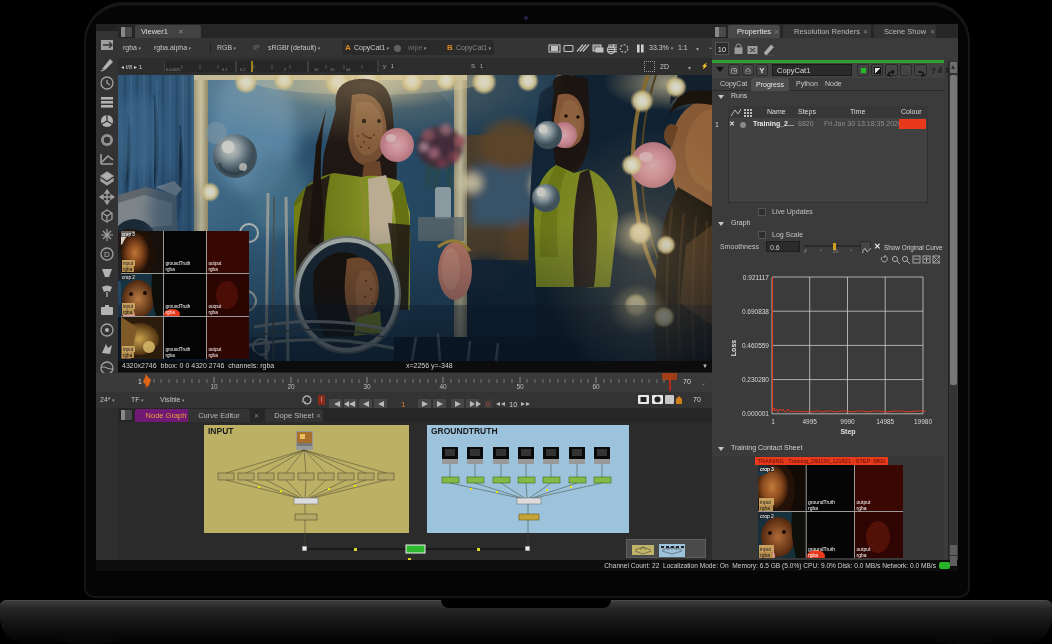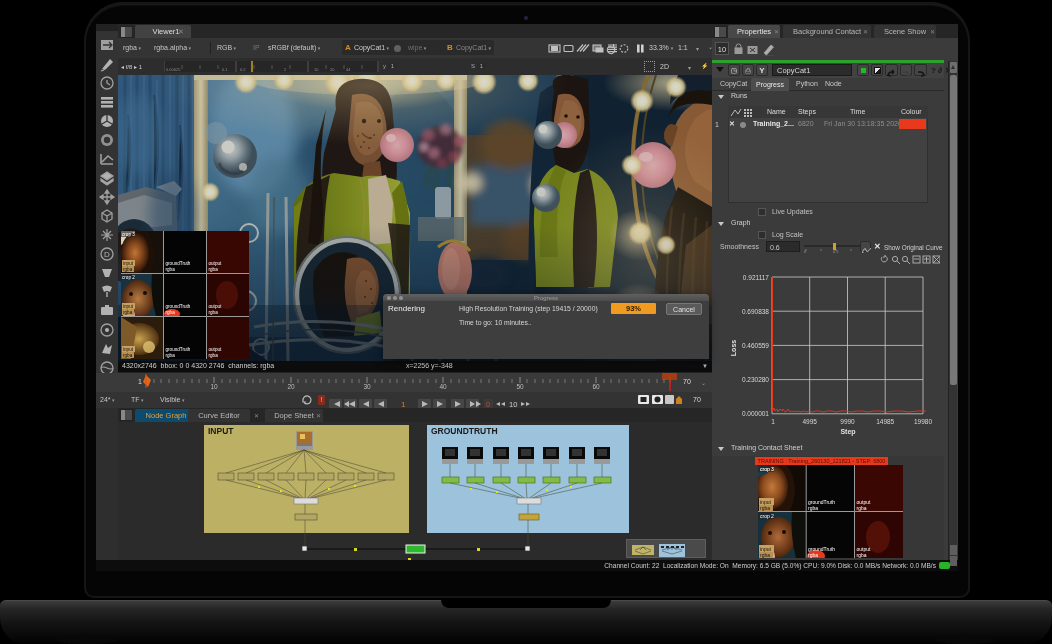--- a/index.html
+++ b/index.html
@@ -114,21 +114,21 @@
 <g transform="translate(11,356)">
               <circle r="6"></circle>
               <circle cx="0" cy="-2" r="2" fill="#bdbdbd" stroke="none"></circle>
               <path d="M-4 4 Q0 0 4 4" fill="#bdbdbd" stroke="none"></path>
             </g>
 </g>
 </svg>
     </div>
     <div class="abs" id="vtabs">
       <div class="abs" style="left:2px;top:2px;width:13px;height:12px;background:linear-gradient(90deg,#888 40%,#4a4a4a 40%);border:1px solid #222"></div>
-      <div class="abs tab" style="left:17px;width:56px;background:#424242;color:#dedede;text-align:center;padding-left:6px">Viewer1</div>
+      <div class="abs tab" style="left:17px;width:66px;background:#424242;color:#dedede;text-align:left;padding-left:6px">Viewer1</div>
       <div class="abs" style="left:60px;top:4px;font-size:7px;color:#888">✕</div>
     </div>
     <div class="abs" id="vctl">
       <div class="dd" style="left:5px;top:6px">rgba</div>
       <div class="dd" style="left:36px;top:6px">rgba.alpha</div>
       <div class="abs" style="left:92px;top:4px;width:1px;height:12px;background:#222"></div>
       <div class="dd" style="left:99px;top:6px">RGB</div>
       <div class="abs t7" style="left:135px;top:6px;color:#777">IP</div>
       <div class="dd" style="left:150px;top:6px">sRGBf (default)</div>
       <div class="abs" style="left:224px;top:2px;width:152px;height:15px;background:#2a2a2a;border-radius:2px"></div>
@@ -552,21 +552,21 @@
             <circle cx="19.5" cy="4.5" r="3" fill="#222"></circle>
             <rect x="27" y="0" width="9" height="9" rx="1" fill="#c8c8c8"></rect>
             <path d="M38 8 v-4 l3 -3 3 3 v4 z" fill="#d08018"></path>
             <rect x="38" y="6" width="6" height="3" fill="#d08018"></rect>
           </g>
         </svg>
       <div class="abs t7" style="left:597px;top:4px;color:#ddd">70</div>
     </div>
     <div class="abs" id="btabs">
       <div class="abs" style="left:2px;top:1px;width:13px;height:12px;background:linear-gradient(90deg,#888 40%,#4a4a4a 40%);border:1px solid #222"></div>
-      <div class="abs tab sel" style="left:17px;width:62px;background:#0c4a6e;color:#e8a03c">Node Graph</div>
+      <div class="abs tab sel" style="left:17px;width:62px;background:#701a75;color:#e8a03c">Node Graph</div>
       <div class="abs" style="left:73px;top:4px;font-size:6px;color:#7a4a20">✕</div>
       <div class="abs tab" style="left:70px;width:62px">Curve Editor</div>
       <div class="abs" style="left:136px;top:4px;font-size:6px;color:#888">✕</div>
       <div class="abs tab" style="left:147px;width:58px">Dope Sheet</div>
       <div class="abs" style="left:198px;top:4px;font-size:6px;color:#888">✕</div>
     </div>
     <div class="abs" id="canvas"></div>
     <div class="abs" id="ngraph">
       <svg width="594" height="138" viewBox="0 0 594 138" xmlns="http://www.w3.org/2000/svg">
         <rect x="86" y="3" width="205" height="108" fill="#bcb065"></rect>
@@ -684,21 +684,21 @@
             </g>
           </svg>
       </div>
     </div>
     <div class="abs" id="rpanel">
 
       <div class="abs" style="left:0;top:0;width:246px;height:14px;background:#262626"></div>
       <div class="abs" style="left:2px;top:2px;width:13px;height:12px;background:linear-gradient(90deg,#888 40%,#4a4a4a 40%);border:1px solid #222"></div>
       <div class="abs tab sel" style="left:16px;width:52px">Properties</div>
       <div class="abs" style="left:62px;top:4px;font-size:6px;color:#888">✕</div>
-      <div class="abs tab" style="left:71px;width:88px">Background Contact</div>
+      <div class="abs tab" style="left:71px;width:88px">Resolution Renders</div>
       <div class="abs" style="left:151px;top:4px;font-size:6px;color:#888">✕</div>
       <div class="abs tab" style="left:162px;width:62px">Scene Show</div>
       <div class="abs" style="left:218px;top:4px;font-size:6px;color:#888">✕</div>
 
       <div class="abs" style="left:0;top:14px;width:246px;height:21px;background:#3b3b3b"></div>
       <div class="abs" style="left:3px;top:18px;width:14px;height:13px;background:#2c2c2c;border:1px solid #555;color:#ddd;font-size:7.5px;text-align:center;line-height:13px">10</div>
       <svg class="abs" style="left:21px;top:19px" width="60" height="13">
           <g fill="none" stroke="#9a9a9a" stroke-width="1">
             <rect x="2" y="5" width="7" height="5.5" fill="#9a9a9a"></rect>
             <path d="M3 5 v-1.5 a2.5 2.5 0 0 1 5 0 v1.5"></path>
@@ -1000,32 +1000,20 @@
           <rect x="1" y="121" width="12" height="6" fill="#b89050"></rect>
             <text x="2" y="126" fill="#111">rgba</text>
           <text x="44.5" y="120">groundTruth</text>
             <text x="44.5" y="126">rgba</text>
           <text x="87.5" y="120">output</text>
             <text x="87.5" y="126">rgba</text>
         </g>
       </svg>
     </div>
 
-    <div class="abs" id="pdlg" style="left:287px;top:270px;width:326px;height:65px;background:#3e3e3e;border-radius:4px 4px 0 0;box-shadow:0 2px 8px rgba(0,0,0,.5)">
-      <div class="abs" style="left:0;top:0;width:326px;height:7px;background:linear-gradient(#606060,#4c4c4c);border-radius:4px 4px 0 0"></div>
-      <div class="abs" style="left:4px;top:2px;width:3.5px;height:3.5px;border-radius:50%;background:#8e8e8e"></div>
-      <div class="abs" style="left:10px;top:2px;width:3.5px;height:3.5px;border-radius:50%;background:#8e8e8e"></div>
-      <div class="abs" style="left:16px;top:2px;width:3.5px;height:3.5px;border-radius:50%;background:#8e8e8e"></div>
-      <div class="abs" style="left:0;top:1px;width:326px;text-align:center;font-size:6px;color:#9e9e9e">Progress</div>
-      <div class="abs" style="left:5px;top:10px;font-size:8px;color:#ececec">Rendering</div>
-      <div class="abs" style="left:76px;top:11px;font-size:6.8px;color:#d6d6d6">High Resolution Training (step 19415 / 20000)</div>
-      <div class="abs" style="left:228px;top:9px;width:45px;height:11px;background:#f09a20;border-radius:1px;color:#2a1a00;font-size:7.5px;font-weight:bold;text-align:center;line-height:11px">93%</div>
-      <div class="abs" style="left:283px;top:9px;width:36px;height:12px;background:#5a5a5a;border:1px solid #777;border-radius:2px;color:#e0e0e0;font-size:7px;text-align:center;line-height:11px">Cancel</div>
-      <div class="abs" style="left:76px;top:25px;font-size:6.8px;color:#d6d6d6">Time to go: 10 minutes..</div>
-    </div>
 
     <div class="abs" style="left:852px;top:37px;width:9px;height:499px;background:#333;border-left:1px solid #222">
       <div class="abs" style="left:1px;top:1px;width:7px;height:11px;background:#6e6e6e;border-radius:1px">
           <div class="abs" style="left:1px;top:3px;width:0;height:0;border-left:2.5px solid transparent;border-right:2.5px solid transparent;border-bottom:4px solid #2e2e2e"></div>
         </div>
       <div class="abs" style="left:1px;top:14px;width:7px;height:310px;background:#777;border-radius:2px"></div>
       <div class="abs" style="left:1px;top:484px;width:7px;height:10px;background:#5e5e5e"></div>
       <div class="abs" style="left:1px;top:495px;width:7px;height:10px;background:#5e5e5e"></div>
     </div>
   </div>

